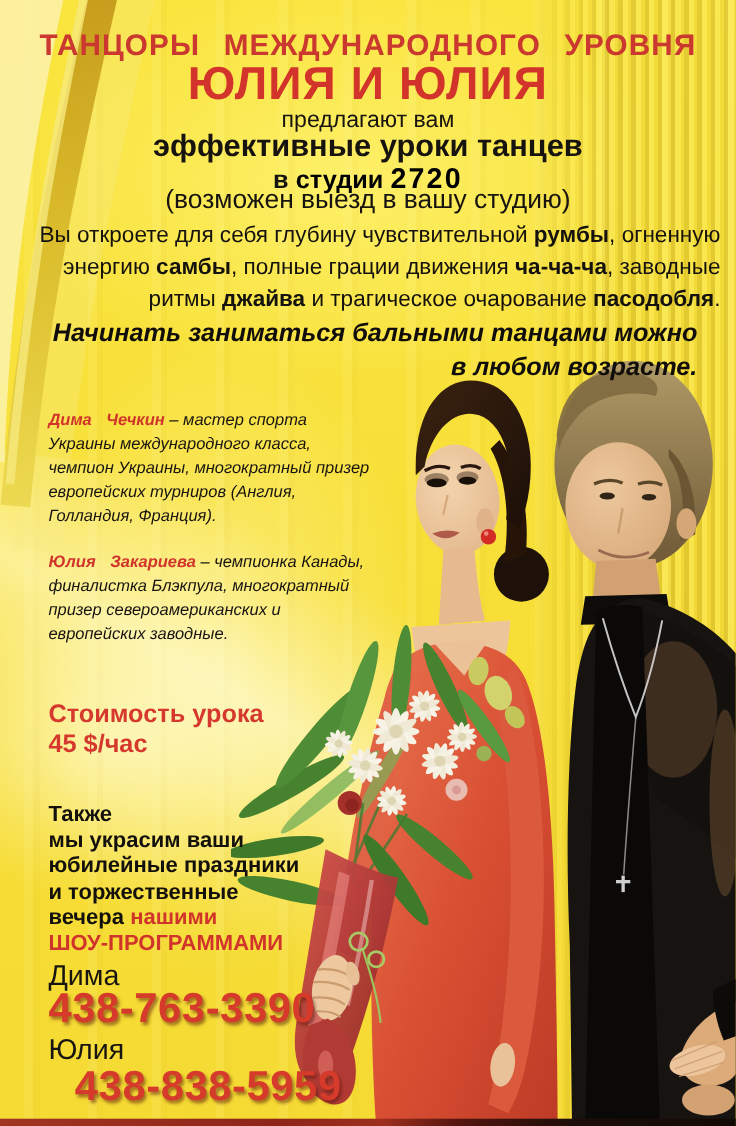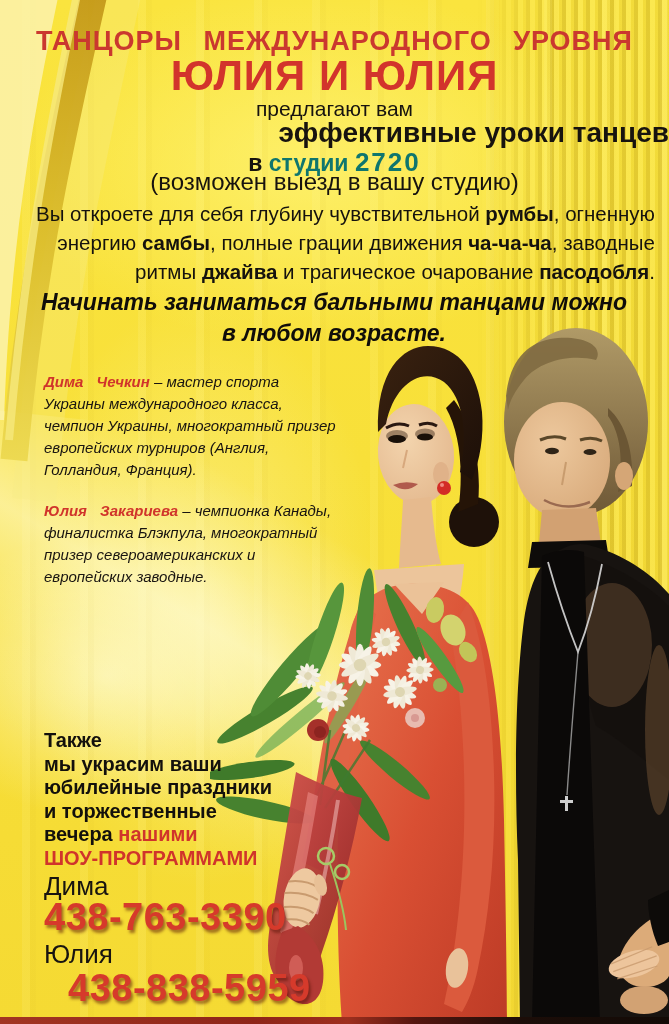--- a/index.html
+++ b/index.html
@@ -32,32 +32,32 @@
     background:linear-gradient(205deg, rgba(255,253,225,0) 18%, rgba(255,253,225,.55) 42%, rgba(255,253,225,.15) 60%, rgba(255,253,225,0) 75%);
     transform:rotate(6deg);
   }
   .swoosh{position:absolute;left:0;top:0;z-index:1;}
   .photo-svg{position:absolute;left:210px;top:300px;z-index:2;}
   .bottom-strip{position:absolute;left:0;bottom:0;width:100%;height:7px;z-index:4;
     background:linear-gradient(90deg,#a23522 0%,#8e2518 38%,#9e2f1e 52%,#55160f 62%,#1c0d08 78%,#120a06 100%);}
   
   .txt{position:absolute;z-index:5;}
   .center{left:0;width:669px;text-align:center;}
-  .red{color:#0f766e;text-align:center;}
+  .red{color:#000000;text-align:center;}
   .blk{color:#17130f;}
   .tagline{top:26px;font-size:27px;font-weight:bold;letter-spacing:1px;word-spacing:13px;color:#ca382f;}
   .title{top:52px;font-size:42px;font-weight:bold;letter-spacing:1px;color:#d2342c;}
   .offer{top:97px;font-size:21px;font-weight:500;}
-  .lessons{top:117px;font-size:28px;font-weight:bold;text-align:right;}
+  .lessons{top:117px;font-size:28px;font-weight:bold;}
   .studio{top:147px;font-size:23px;font-weight:bold;}
   .studio .num{font-size:26px;letter-spacing:2px;}
   .note{top:168px;font-size:24px;}
   .pitch{top:199px;left:13px;width:642px;text-align:right;font-size:20.5px;line-height:29px;color:#15120e;}
   .pitch .seg-bold{font-weight:bold;}
-  .claim{top:287px;left:34px;width:600px;text-align:center;font-style:italic;font-weight:bold;font-size:23px;line-height:31px;color:#100d0a;}
+  .claim{top:287px;left:34px;width:600px;text-align:right;font-style:italic;font-weight:bold;font-size:23px;line-height:31px;color:#100d0a;}
   .bio{left:44px;width:292px;font-style:italic;font-size:15px;line-height:22px;color:#181410;}
   .bio-dima{top:371px;}
   .bio-julia{top:500px;}
   .bio-name{color:#d0342b;font-weight:bold;word-spacing:9px;}
   .price{top:634px;left:44px;font-weight:bold;font-size:23px;line-height:28px;color:#d5392e;}
   .show{top:729px;left:44px;font-weight:bold;font-size:20px;line-height:23.5px;color:#13100c;}
   .show .seg-red{color:#d0342b;}
   .contact-label{left:44px;font-size:26px;color:#181410;}
   .contact-phone{left:44px;font-size:38px;font-weight:bold;color:#d63a2b;
     text-shadow:2px 3px 3px rgba(88,22,10,.55);letter-spacing:.5px;}
@@ -239,20 +239,24 @@
   <div class="txt center lessons blk">эффективные уроки танцев</div>
   <div class="txt center studio"><span class="blk">в </span><span class="red">студии </span><span class="red num">2720</span></div>
   <div class="txt center note blk">(возможен выезд в вашу студию)</div>
 
   <div class="txt pitch"><span>Вы откроете для себя глубину чувствительной </span><span class="seg-bold">румбы</span><span>, огненную энергию </span><span class="seg-bold">самбы</span><span>, полные грации движения </span><span class="seg-bold">ча-ча-ча</span><span>, заводные ритмы </span><span class="seg-bold">джайва</span><span> и трагическое очарование </span><span class="seg-bold">пасодобля</span><span>.</span></div>
   <div class="txt claim">Начинать заниматься бальными танцами можно в любом возрасте.</div>
 
   <div class="txt bio bio-dima"><span class="bio-name">Дима Чечкин</span><span> – мастер спорта Украины международного класса, чемпион Украины, многократный призер европейских турниров (Англия, Голландия, Франция).</span></div>
   <div class="txt bio bio-julia"><span class="bio-name">Юлия Закариева</span><span> – чемпионка Канады, финалистка Блэкпула, многократный призер североамериканских и европейских заводные.</span></div>
 
+  <div class="txt price">
+    <div>Стоимость урока</div>
+    <div>45 $/час</div>
+  </div>
 
   <div class="txt show"><span>Также<br>мы украсим ваши<br>юбилейные праздники<br>и торжественные<br>вечера </span><span class="seg-red">нашими<br>ШОУ-ПРОГРАММАМИ</span></div>
 
   <div class="txt contact-label lbl-1">Дима</div>
   <div class="txt contact-phone ph-1">438-763-3390</div>
   <div class="txt contact-label lbl-2">Юлия</div>
   <div class="txt contact-phone ph-2">438-838-5959</div>
 
   <div class="bottom-strip"></div>
 </div>

